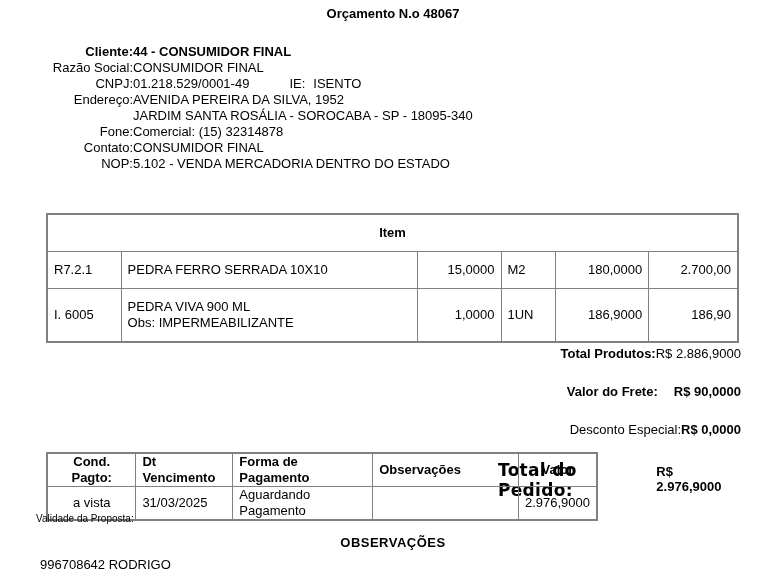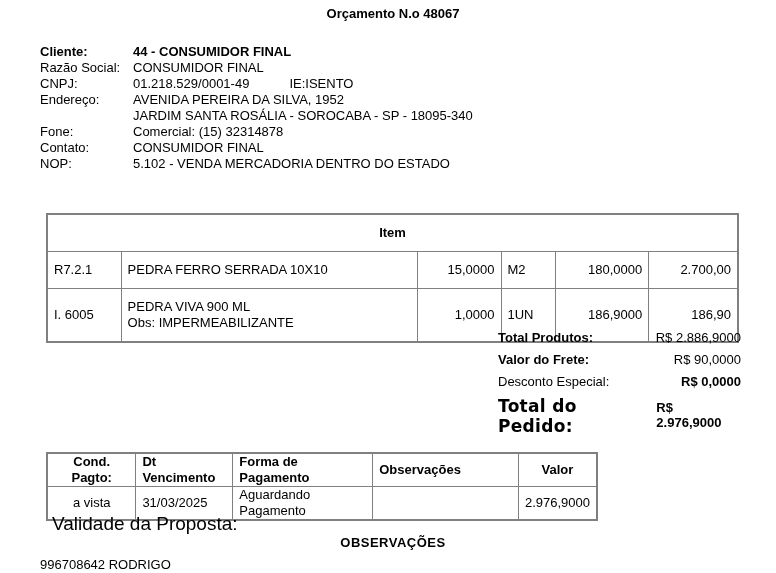--- a/index.html
+++ b/index.html
@@ -2,50 +2,50 @@
 <html><head>
 <meta charset="utf-8">
 <style>
   html, body { margin:0; padding:0; background:#ffffff; }
   body { width:776px; height:573px; position:relative; overflow:hidden;
          font-family:"Liberation Sans", sans-serif; font-size:13px; color:#000; }
   .title { position:absolute; top:6px; left:0; width:786px; text-align:center;
            font-weight:bold; font-size:13px; }
   .client { position:absolute; top:44px; left:40px; }
   .client .row { display:flex; height:16px; line-height:16px; font-size:13px; }
-  .client .lbl { width:93px; }
+  .client .lbl { width:93px;text-align:right; }
   .client .bold { font-weight:bold; }
   .client .ie { margin-left:40px; }
-  .client .ie span.v { margin-left:0; }
+  .client .ie span.v { margin-left:8px; }
 
   table.items { position:absolute; top:213px; left:46px; width:693px;
                 border-collapse:collapse; border:2px solid #808080; font-size:13px; }
   table.items td, table.items th { border:1px solid #808080; padding:10px 6px; }
   table.items th { font-weight:bold; height:16px; line-height:16px; }
   table.items th.itemhdr { text-align:center; border-bottom:1px solid #808080; }
   table.items td { height:16px; line-height:16px; }
   .r { text-align:right; }
   .c { text-align:center; }
   .l { text-align:left; }
 
   .totals { position:absolute; left:498px; top:330px; width:243px; }
-  .totals .row { display:flex; justify-content:space-between; align-items:baseline; }
+  .totals .row { display:flex; justify-content:flex-end; align-items:baseline;margin-top:16px; }
   .totals .row1 { height:22px; font-weight:bold; font-size:13px; }
   .totals .row3 { height:22px; font-size:13px; }
   .totals .big { font-size:17px; font-weight:bold; font-family:"DejaVu Sans", sans-serif; letter-spacing:0.3px; }
   .totals .val { font-size:13px; }
   .totals .row1 .val { font-weight:normal; }
-  .totals .row1.b2 .val { font-weight:normal;padding-left:16px; }
+  .totals .row1.b2 .val { font-weight:bold;padding-left:16px; }
 
   table.pay { position:absolute; top:452px; left:46px; width:552px;
               border-collapse:collapse; border:2px solid #808080; font-size:13px;padding-left:8px; }
   table.pay td, table.pay th { border:1px solid #808080; padding:0 6px; height:16px; line-height:16px; }
   table.pay th { font-weight:bold; }
 
-  .validade { position:absolute; top:513px; left:52px; font-size:19px; }
+  .validade { position:absolute; top:513px; left:36px; font-size:10px; }
   .obs-title { position:absolute; top:535px; left:0; width:786px; text-align:center;
                font-weight:bold; font-size:13px; letter-spacing:0.5px; }
   .obs-text { position:absolute; top:557px; left:40px; font-size:13px; }
 </style>
 </head>
 <body>
 
 <div class="title">Orçamento N.o 48067</div>
 
 <div class="client">

